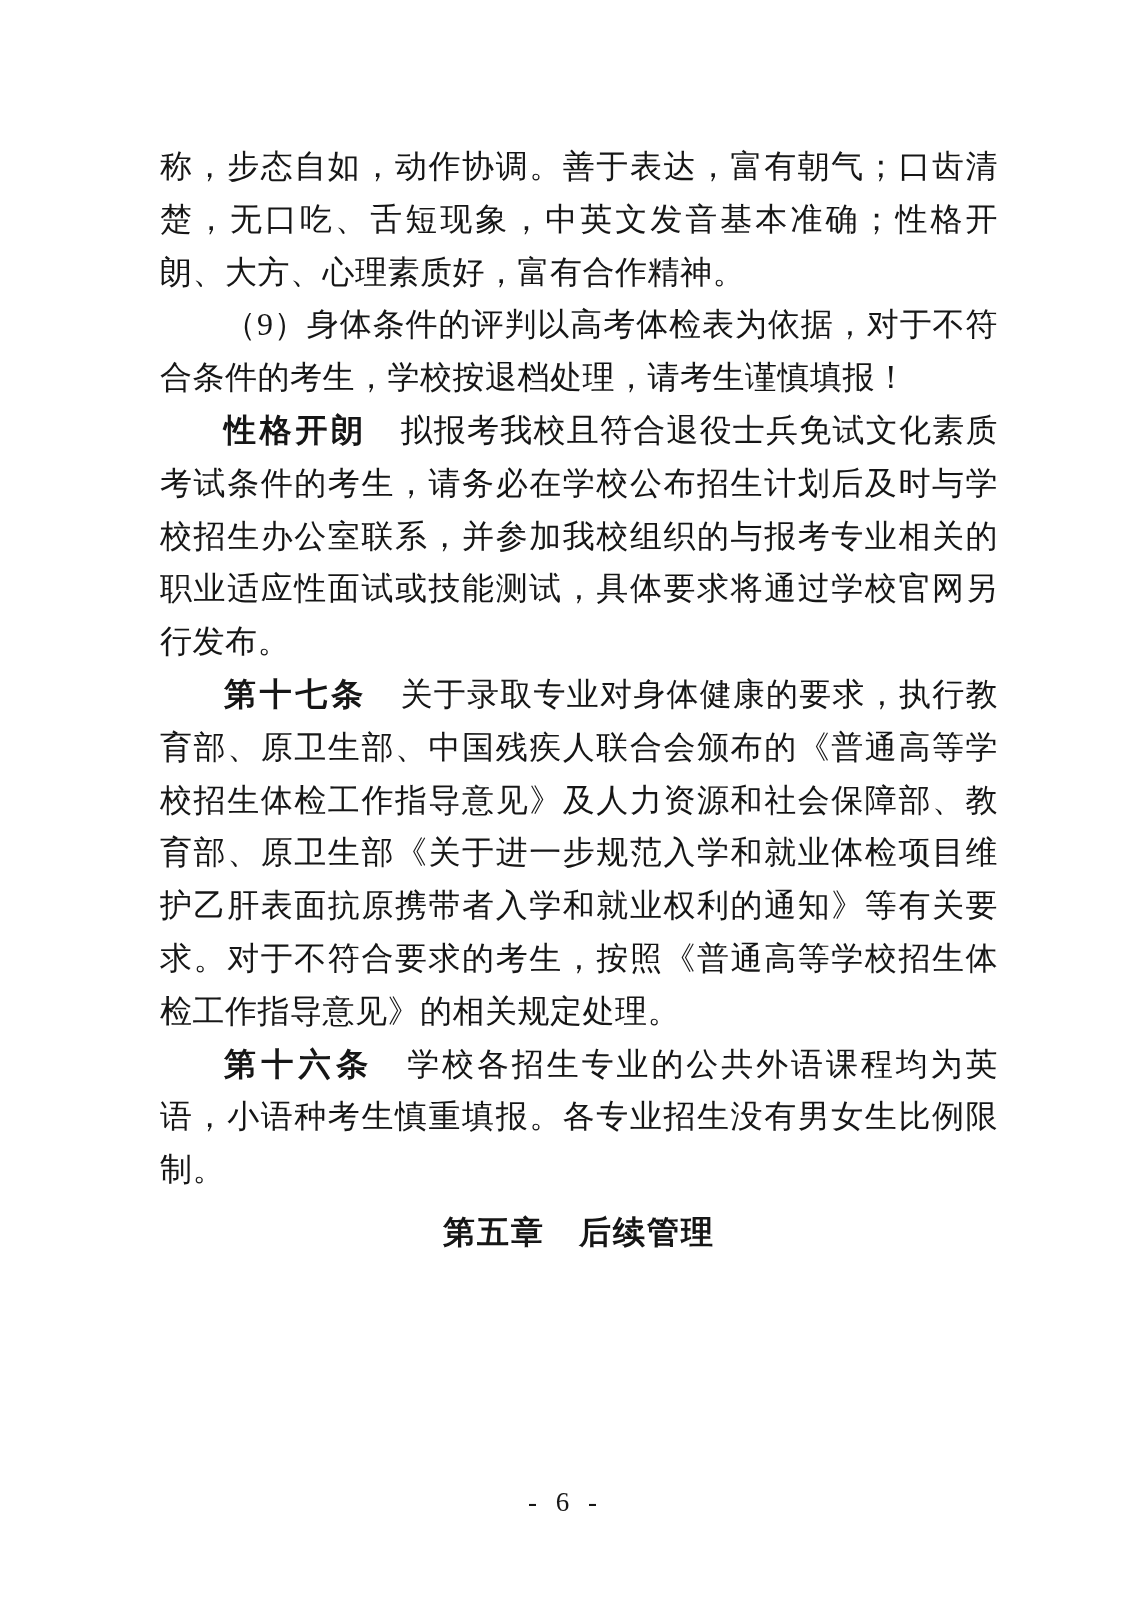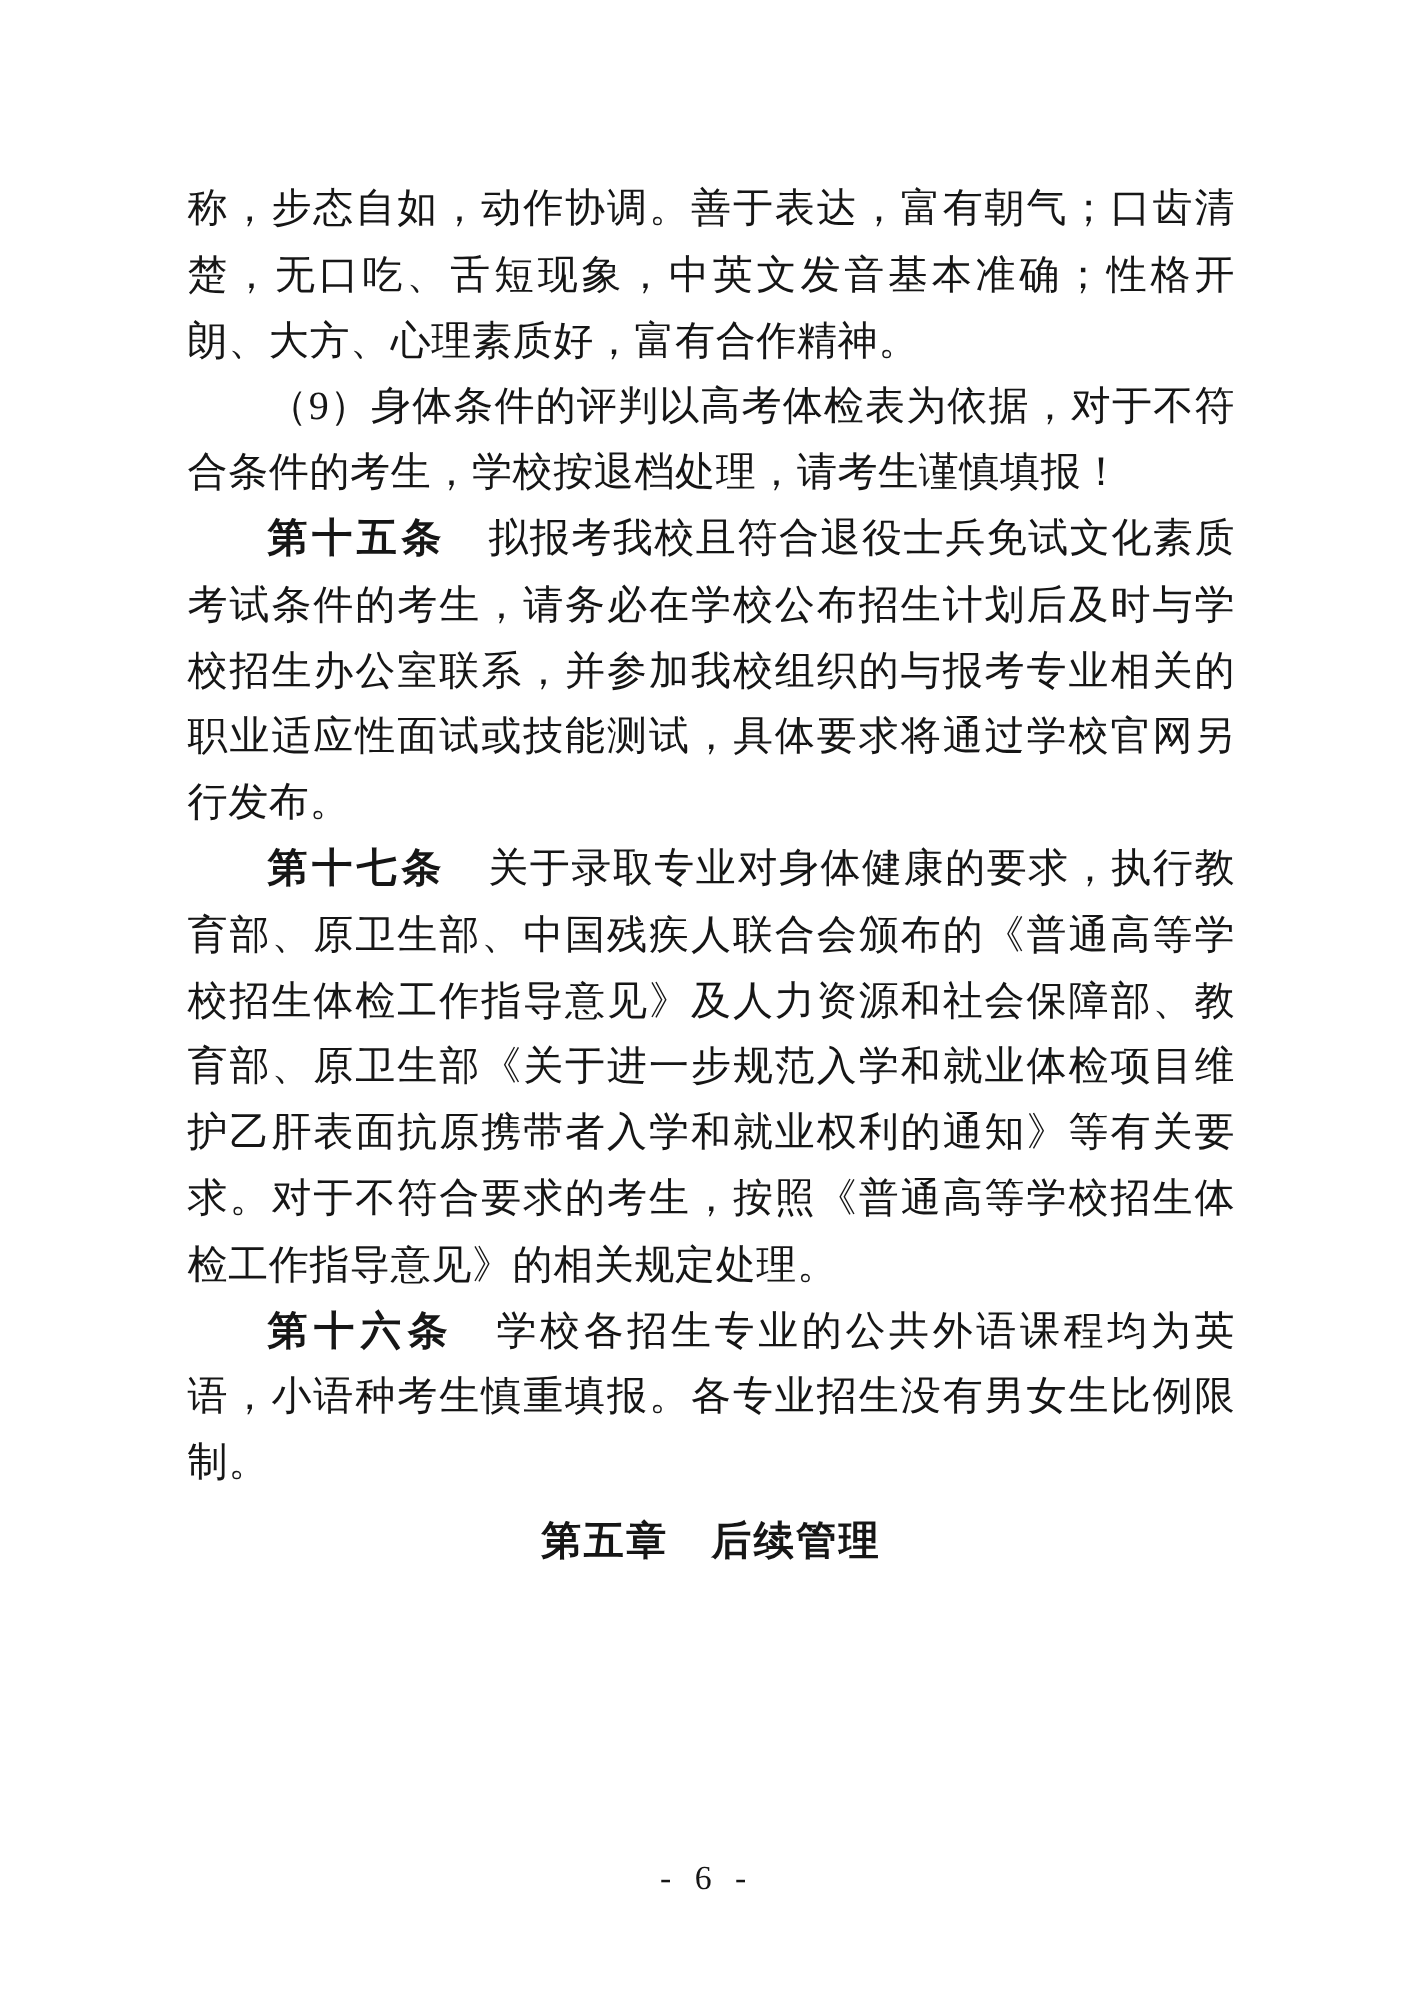--- a/index.html
+++ b/index.html
@@ -15,21 +15,21 @@
     margin: 0 auto;
     background: #ffffff;
     color: #161616;
     font-family: "Liberation Serif", "DejaVu Serif", serif;
     overflow: hidden;
   }
 
   .body-text {
     position: absolute;
     top: 140px;
-    left: 150px;
+    left: 160px;
     width: 838px;
     font-size: 32px;
     line-height: 52.8px;
     text-align: justify;
     text-justify: inter-character;
     letter-spacing: 0.5px;
   }
 
   .para { 
     text-indent: 0;
@@ -76,21 +76,21 @@
 
 <div class="page">
   <main class="body-text">
 
     <p class="para"><span>称，步态自如，动作协调。善于表达，富有朝气；口齿清楚，无口吃、舌短现象，中英文发音基本准确；性格开朗、大方、心理素质好，富有合作精神。</span></p>
 
 
 
     <p class="para indent"><span>（9）身体条件的评判以高考体检表为依据，对于不符合条件的考生，学校按退档处理，请考生谨慎填报！</span></p>
 
-    <p class="para indent"><b class="article-no">第十五条</b><span>拟报考我校且符合退役士兵免试文化素质考试条件的考生，请务必在学校公布招生计划后及时与学校招生办公室联系，并参加我校组织的与报考专业相关的职业适应性面试或技能测试，具体要求将通过学校官网另行发布。</span></p>
+    <p class="para indent"><b class="article-no">性格开朗</b><span>拟报考我校且符合退役士兵免试文化素质考试条件的考生，请务必在学校公布招生计划后及时与学校招生办公室联系，并参加我校组织的与报考专业相关的职业适应性面试或技能测试，具体要求将通过学校官网另行发布。</span></p>
 
     <p class="para indent"><b class="article-no">第十七条</b><span>关于录取专业对身体健康的要求，执行教育部、原卫生部、中国残疾人联合会颁布的《普通高等学校招生体检工作指导意见》及人力资源和社会保障部、教育部、原卫生部《关于进一步规范入学和就业体检项目维护乙肝表面抗原携带者入学和就业权利的通知》等有关要求。对于不符合要求的考生，按照《普通高等学校招生体检工作指导意见》的相关规定处理。</span></p>
 
     <p class="para indent"><b class="article-no">第十六条</b><span>学校各招生专业的公共外语课程均为英语，小语种考生慎重填报。各专业招生没有男女生比例限制。</span></p>
 
     <h2 class="chapter-heading">第五章　后续管理</h2>
   </main>
 
   <footer class="page-footer">
     <span class="page-number">- 6 -</span>

